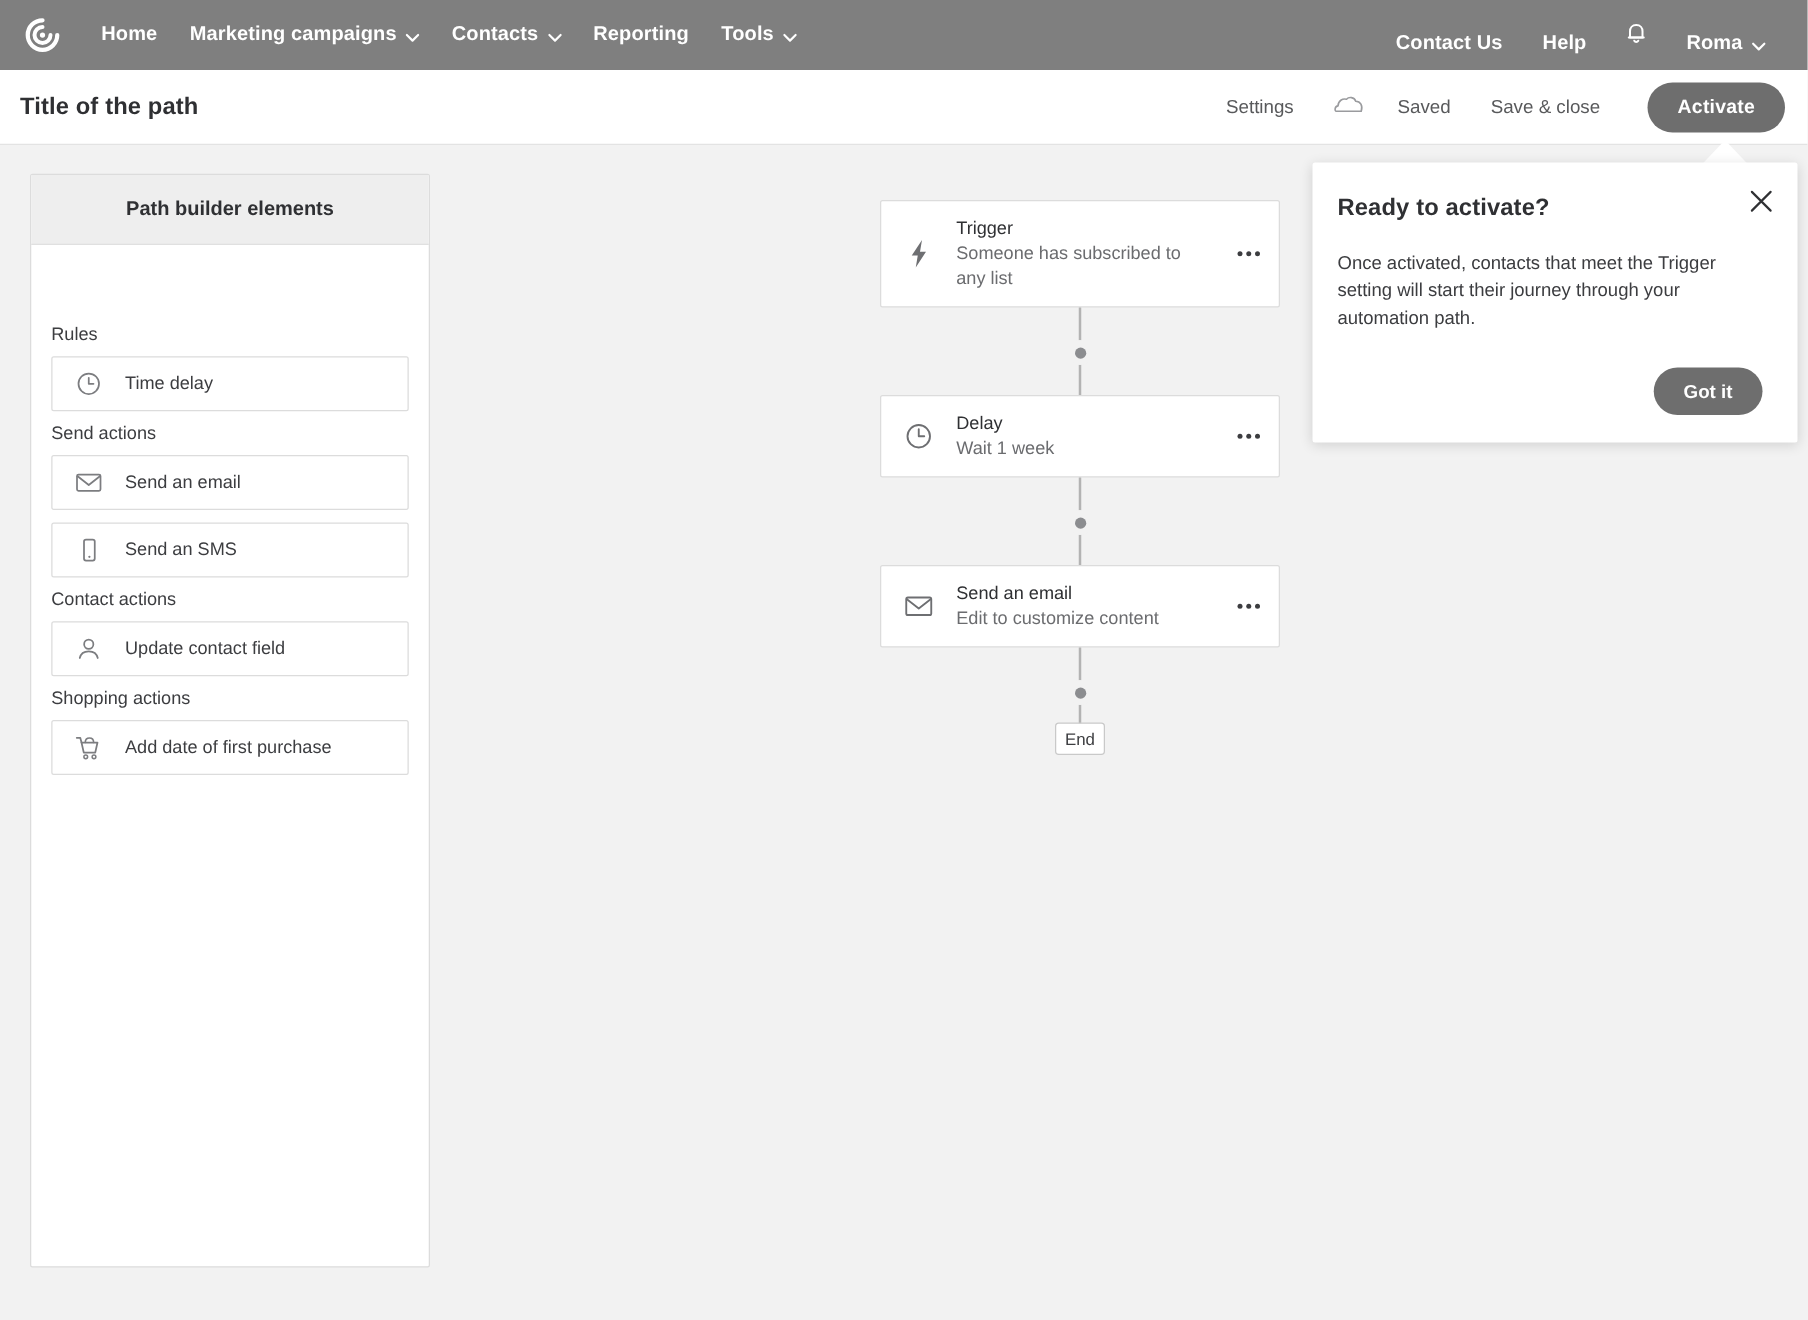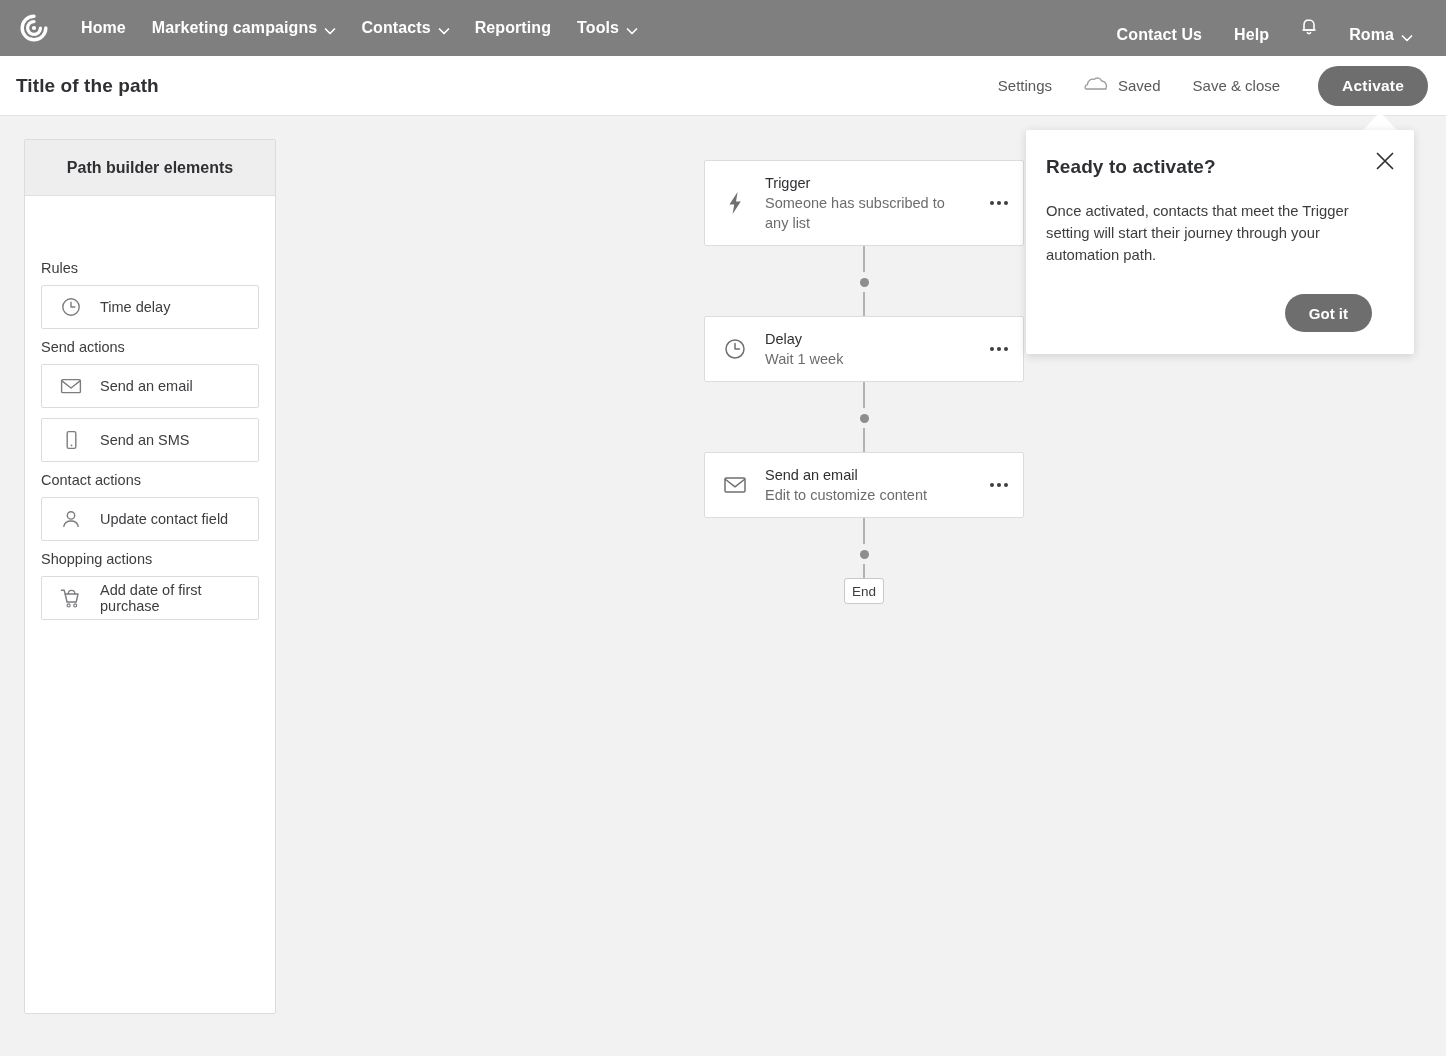--- a/index.html
+++ b/index.html
@@ -73,21 +73,21 @@
     gap: 0;
   }
   .sub-link {
     font-size: 15px;
     color: #58595b;
     padding: 0 18px;
     cursor: pointer;
     white-space: nowrap;
   }
   .saved-chip {
-    display: flex; align-items: center; gap: 10px;
+    display: flex; align-items: center; gap: 27px;
     font-size: 15px; color: #58595b;
     padding: 0 14px;
   }
   .btn-activate {
     background: #6e6e6e;
     color: #ffffff;
     border: none;
     border-radius: 22px;
     height: 40px;
     padding: 0 24px;
@@ -96,21 +96,21 @@
     font-family: "Liberation Sans", sans-serif;
     cursor: pointer;
     margin-left: 20px;
     letter-spacing: .2px;
   }
 
   
   .sidebar {
     position: absolute;
     left: 24px; top: 139px;
-    width: 252px; height: 875px;
+    width: 320px; height: 875px;
     background: #ffffff;
     border: 1px solid #dcdcdc;
     border-radius: 2px;
   }
   .sidebar-head {
     height: 56px;
     background: #eeeeee;
     border-bottom: 1px solid #e0e0e0;
     display: flex; align-items: center; justify-content: center;
     font-size: 16px;
@@ -221,26 +221,26 @@
     border-radius: 3px;
     background: #ffffff;
     display: flex; align-items: center; justify-content: center;
     font-size: 13.5px;
     color: #3c3d40;
   }
 
   
   .popover {
     position: absolute;
-    left: 1026px; top: 130px;
+    left: 1050px; top: 130px;
     width: 388px;
     background: #ffffff;
     border-radius: 2px;
     box-shadow: 0 2px 10px rgba(0,0,0,.14);
-    padding: 26px 42px 22px 20px;
+    padding: 26px 28px 22px 20px;
   }
   .popover-arrow {
     position: absolute;
     left: 1362px; top: 112px;
     width: 0; height: 0;
     border-left: 18px solid transparent;
     border-right: 18px solid transparent;
     border-bottom: 19px solid #ffffff;
   }
   .pop-close {

